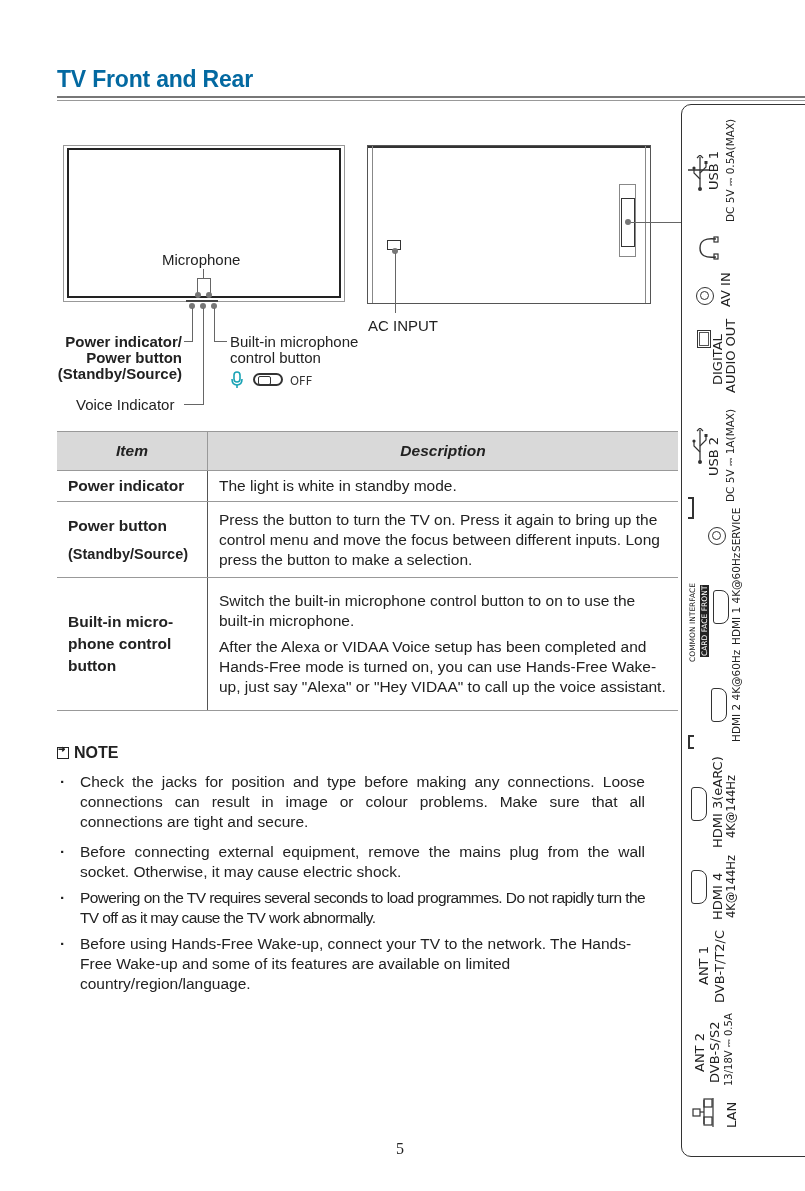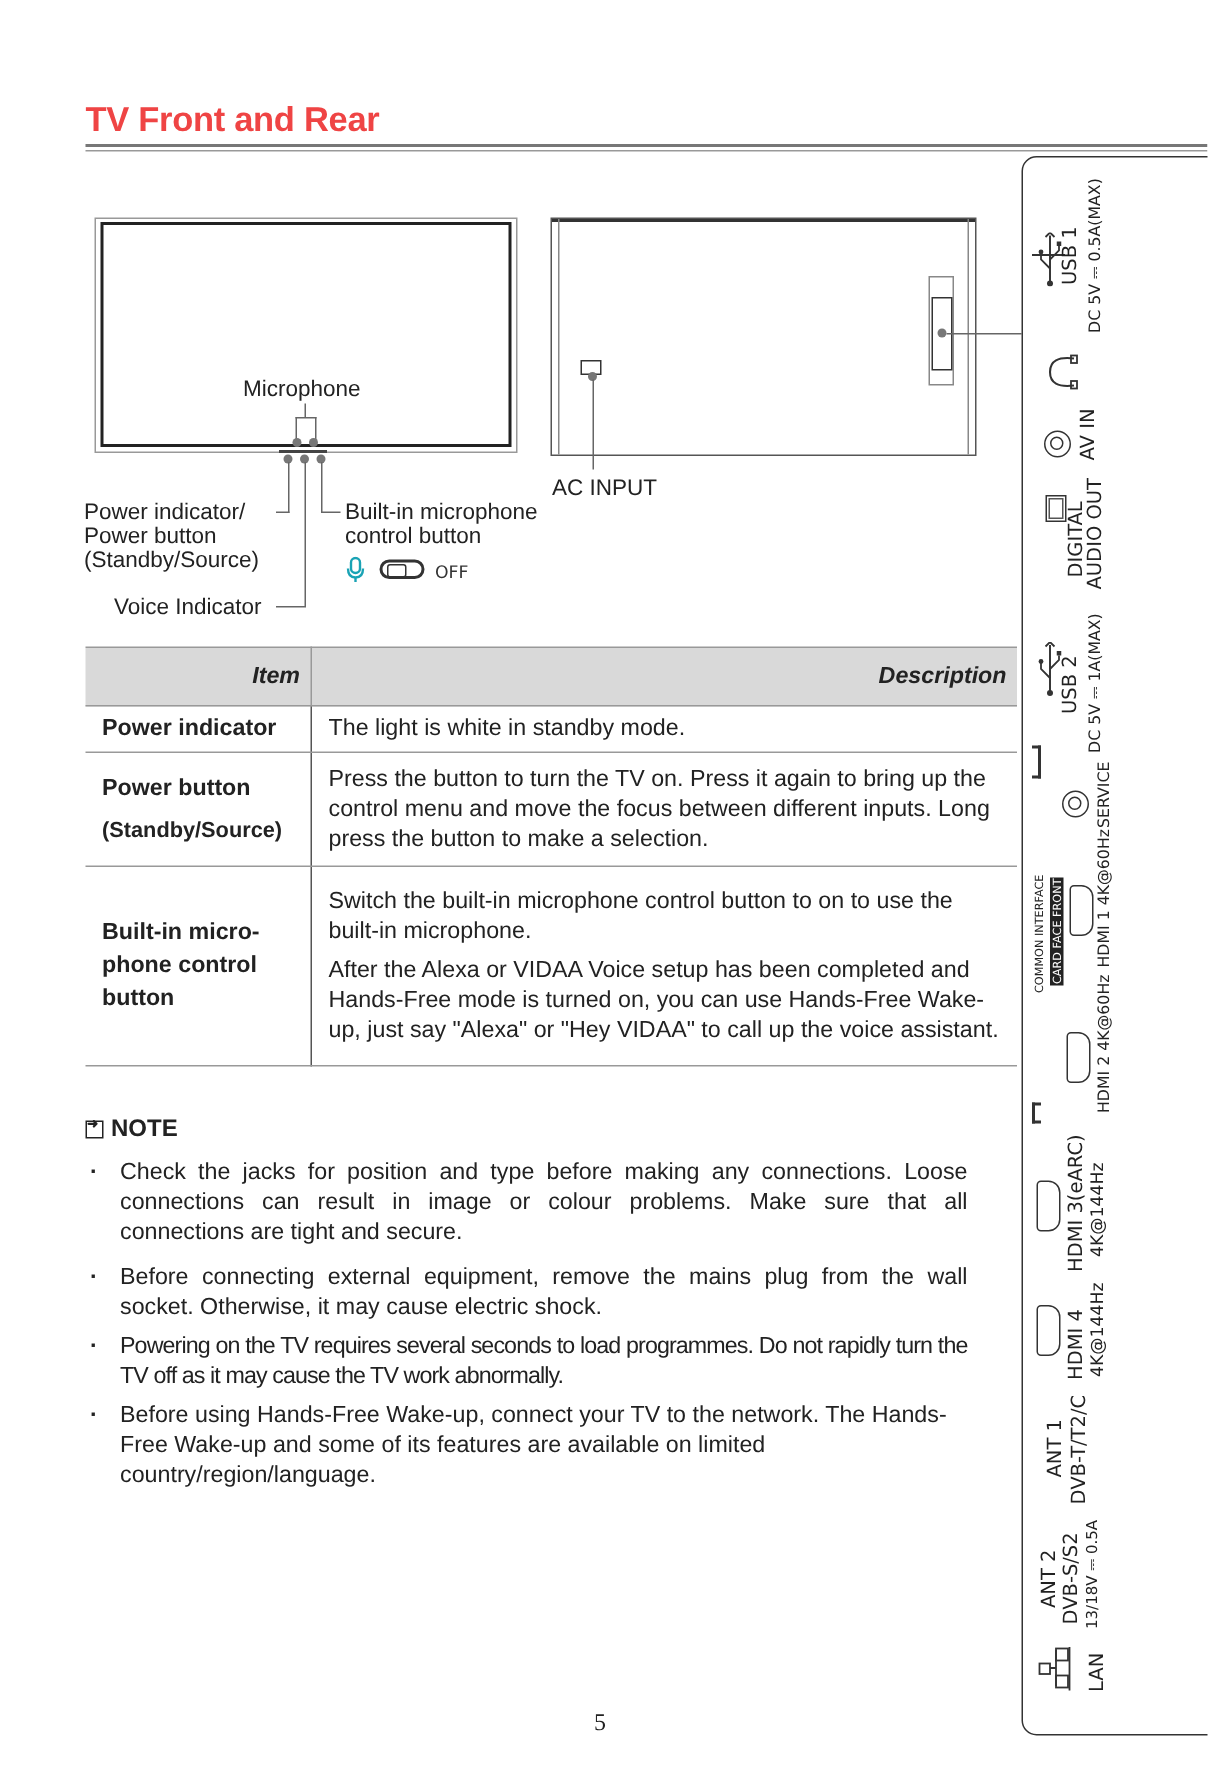--- a/index.html
+++ b/index.html
@@ -1,36 +1,36 @@
 <!DOCTYPE html>
 <html><head>
 <meta charset="utf-8">
 <style>
   html, body { margin:0; padding:0; background:#ffffff; }
   body { width:805px; height:1191px; position:relative; overflow:hidden;
          font-family:"Liberation Sans", sans-serif; color:#222; }
   .abs { position:absolute; }
-  .title { left:57px; top:66px; font-size:23px; font-weight:bold; color:#ef4444; letter-spacing:-0.2px; }
+  .title { left:57px; top:66px; font-size:23px; font-weight:bold; color:#0369a1; letter-spacing:-0.2px; }
   .rule1 { left:57px; top:96px; width:748px; height:2px; background:#777; }
   .rule2 { left:57px; top:100px; width:748px; height:1px; background:#999; }
 
   .tv-front { left:63px; top:145px; width:280px; height:155px; border:1px solid #999; }
   .tv-front .inner { position:absolute; left:3px; top:2px; right:3px; bottom:3px; border:2px solid #222; border-top-width:2px; }
   .tv-rear { left:367px; top:145px; width:282px; height:157px; border:1px solid #555; }
   .tv-rear .l1 { position:absolute; left:4px; top:0; bottom:0; width:1px; background:#888; }
   .tv-rear .r1 { position:absolute; right:4px; top:0; bottom:0; width:1px; background:#888; }
   .tv-rear .topbar { position:absolute; left:0; right:0; top:0; height:2px; background:#333; }
 
   .label { font-size:15px; color:#222; line-height:16px; }
   .small { font-size:12px; }
   .line { background:#666; }
   .dot { width:6px; height:6px; border-radius:50%; background:#777; }
 
   table.desc { position:absolute; left:57px; top:431px; width:621px; border-collapse:collapse; font-size:15.5px; }
-  table.desc th { background:#d9d9d9; text-align:right; font-style:italic; font-weight:bold; padding:0 7px; height:38px; border-top:1px solid #999; border-bottom:1px solid #999; }
+  table.desc th { background:#d9d9d9; text-align:center; font-style:italic; font-weight:bold; padding:0 7px; height:38px; border-top:1px solid #999; border-bottom:1px solid #999; }
   table.desc td { padding:5px 11px; vertical-align:middle; border-bottom:1px solid #999; line-height:20px; }
   table.desc td.item { font-weight:bold; width:128px; border-right:1px solid #555;margin-top:14px; }
   table.desc th.item { border-right:1px solid #999; }
   table.desc td p { margin:0; }
   table.desc td p + p { margin-top:6px; }
 
   .note-head { left:57px; top:744px; font-size:16px; font-weight:bold; display:flex; align-items:center; gap:5px; }
   .note-icon { width:12px; height:12px; border:1.5px solid #222; box-sizing:border-box; position:relative; display:inline-block; }
   .note-icon::after { content:"➜"; position:absolute; left:0px; top:-4px; font-size:9px; }
   ul.notes { position:absolute; left:57px; top:772px; width:588px; margin:0; padding:0; list-style:none; font-size:15.5px; line-height:20px; }
@@ -68,21 +68,21 @@
 <div class="abs dot" style="left:189px;top:303px;"></div>
 <div class="abs dot" style="left:200px;top:303px;"></div>
 <div class="abs dot" style="left:211px;top:303px;"></div>
 <div class="abs line" style="left:192px;top:308px;width:1px;height:34px;"></div>
 <div class="abs line" style="left:184px;top:341px;width:9px;height:1px;"></div>
 <div class="abs line" style="left:203px;top:308px;width:1px;height:96px;"></div>
 <div class="abs line" style="left:184px;top:404px;width:20px;height:1px;"></div>
 <div class="abs line" style="left:214px;top:308px;width:1px;height:34px;"></div>
 <div class="abs line" style="left:214px;top:341px;width:13px;height:1px;"></div>
 
-<div class="abs label" style="left:56px;top:334px;width:126px;">
+<div class="abs label" style="left:56px;top:334px;width:126px;text-align:right;font-weight:bold;">
   <div>Power indicator/</div>
   <div>Power button</div>
   <div>(Standby/Source)</div>
 </div>
 <div class="abs label" style="left:230px;top:334px;">
   <div>Built-in microphone</div>
   <div>control button</div>
 </div>
 
 <div class="abs" style="left:230px;top:371px;">

